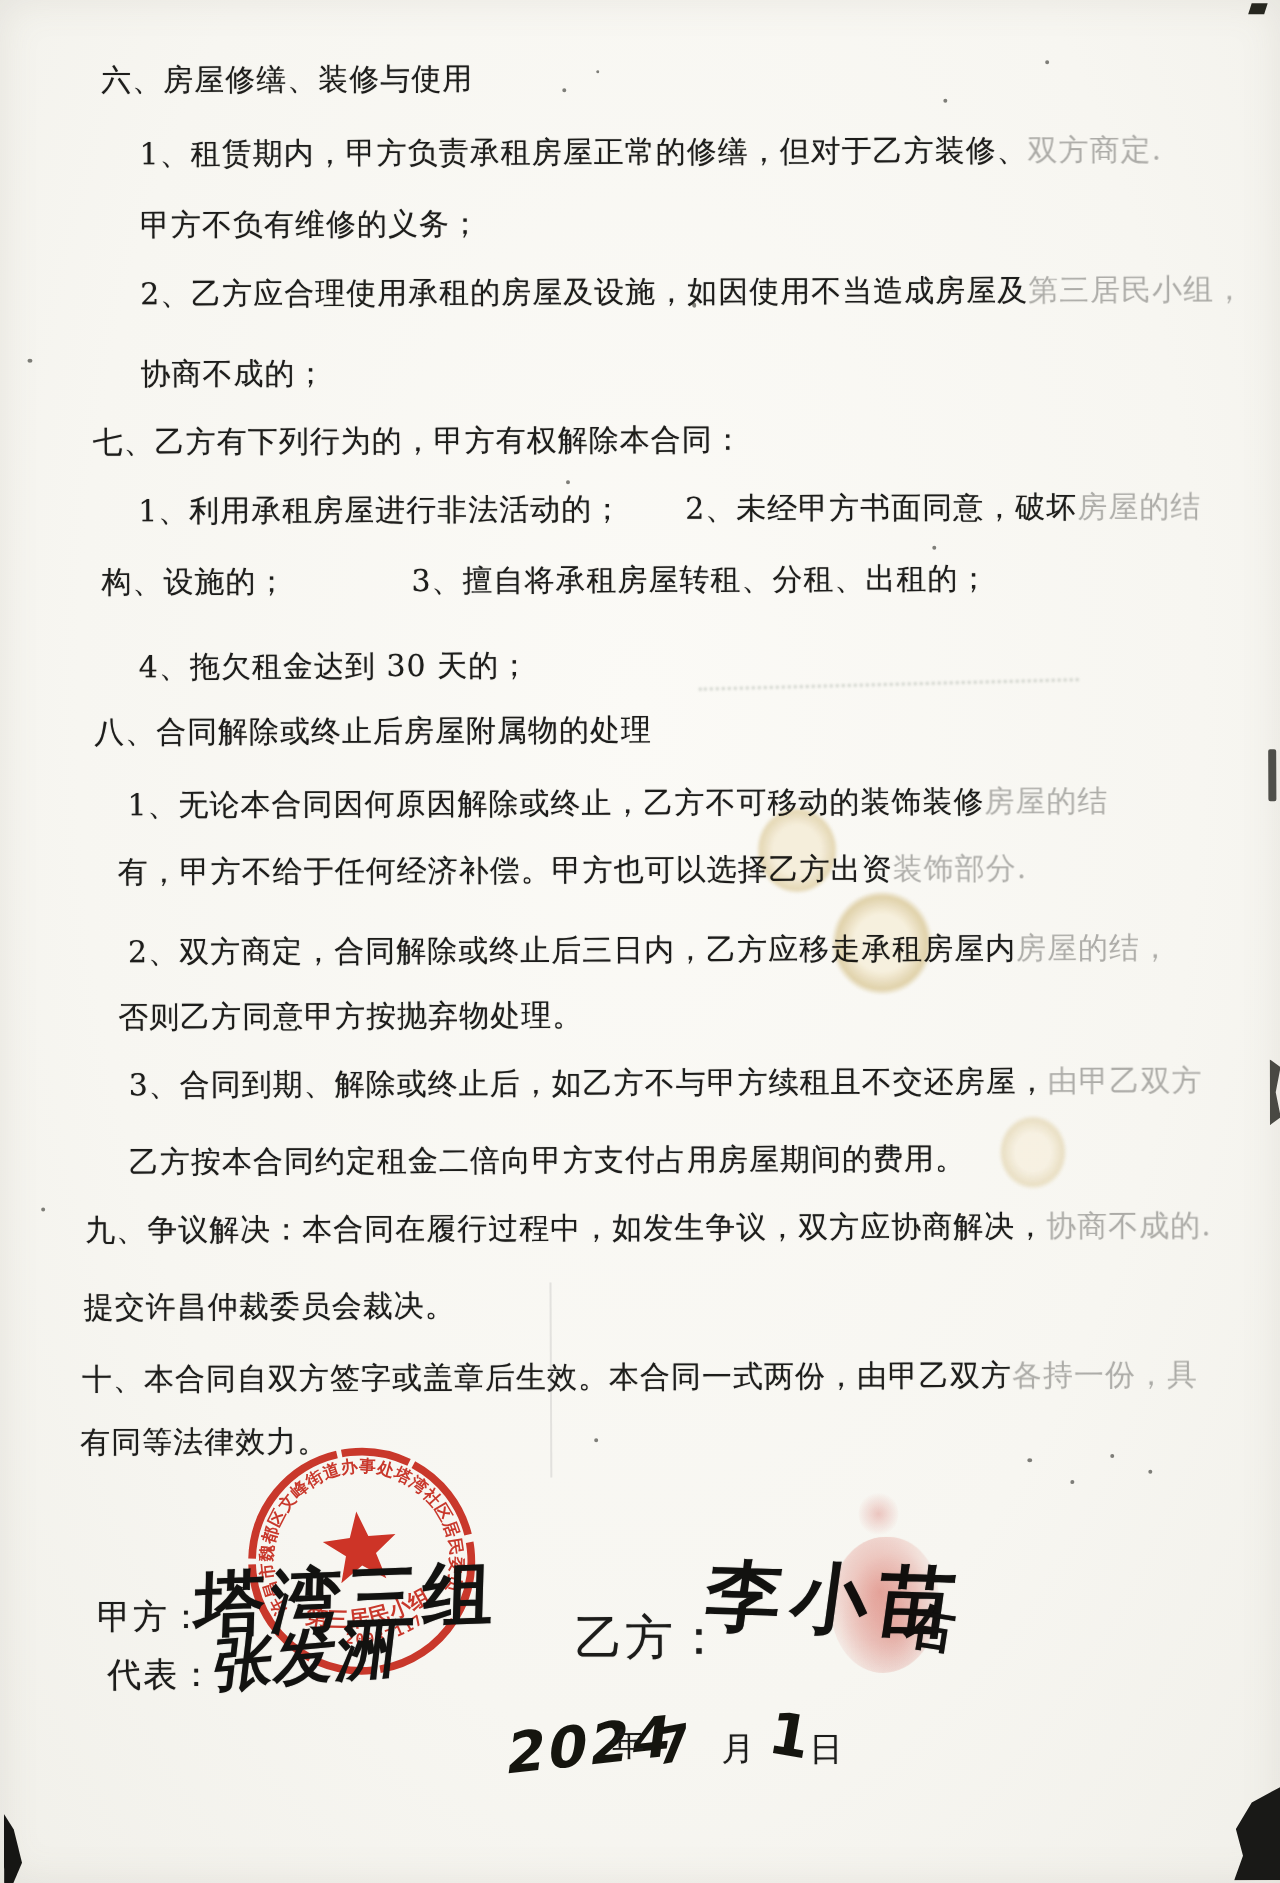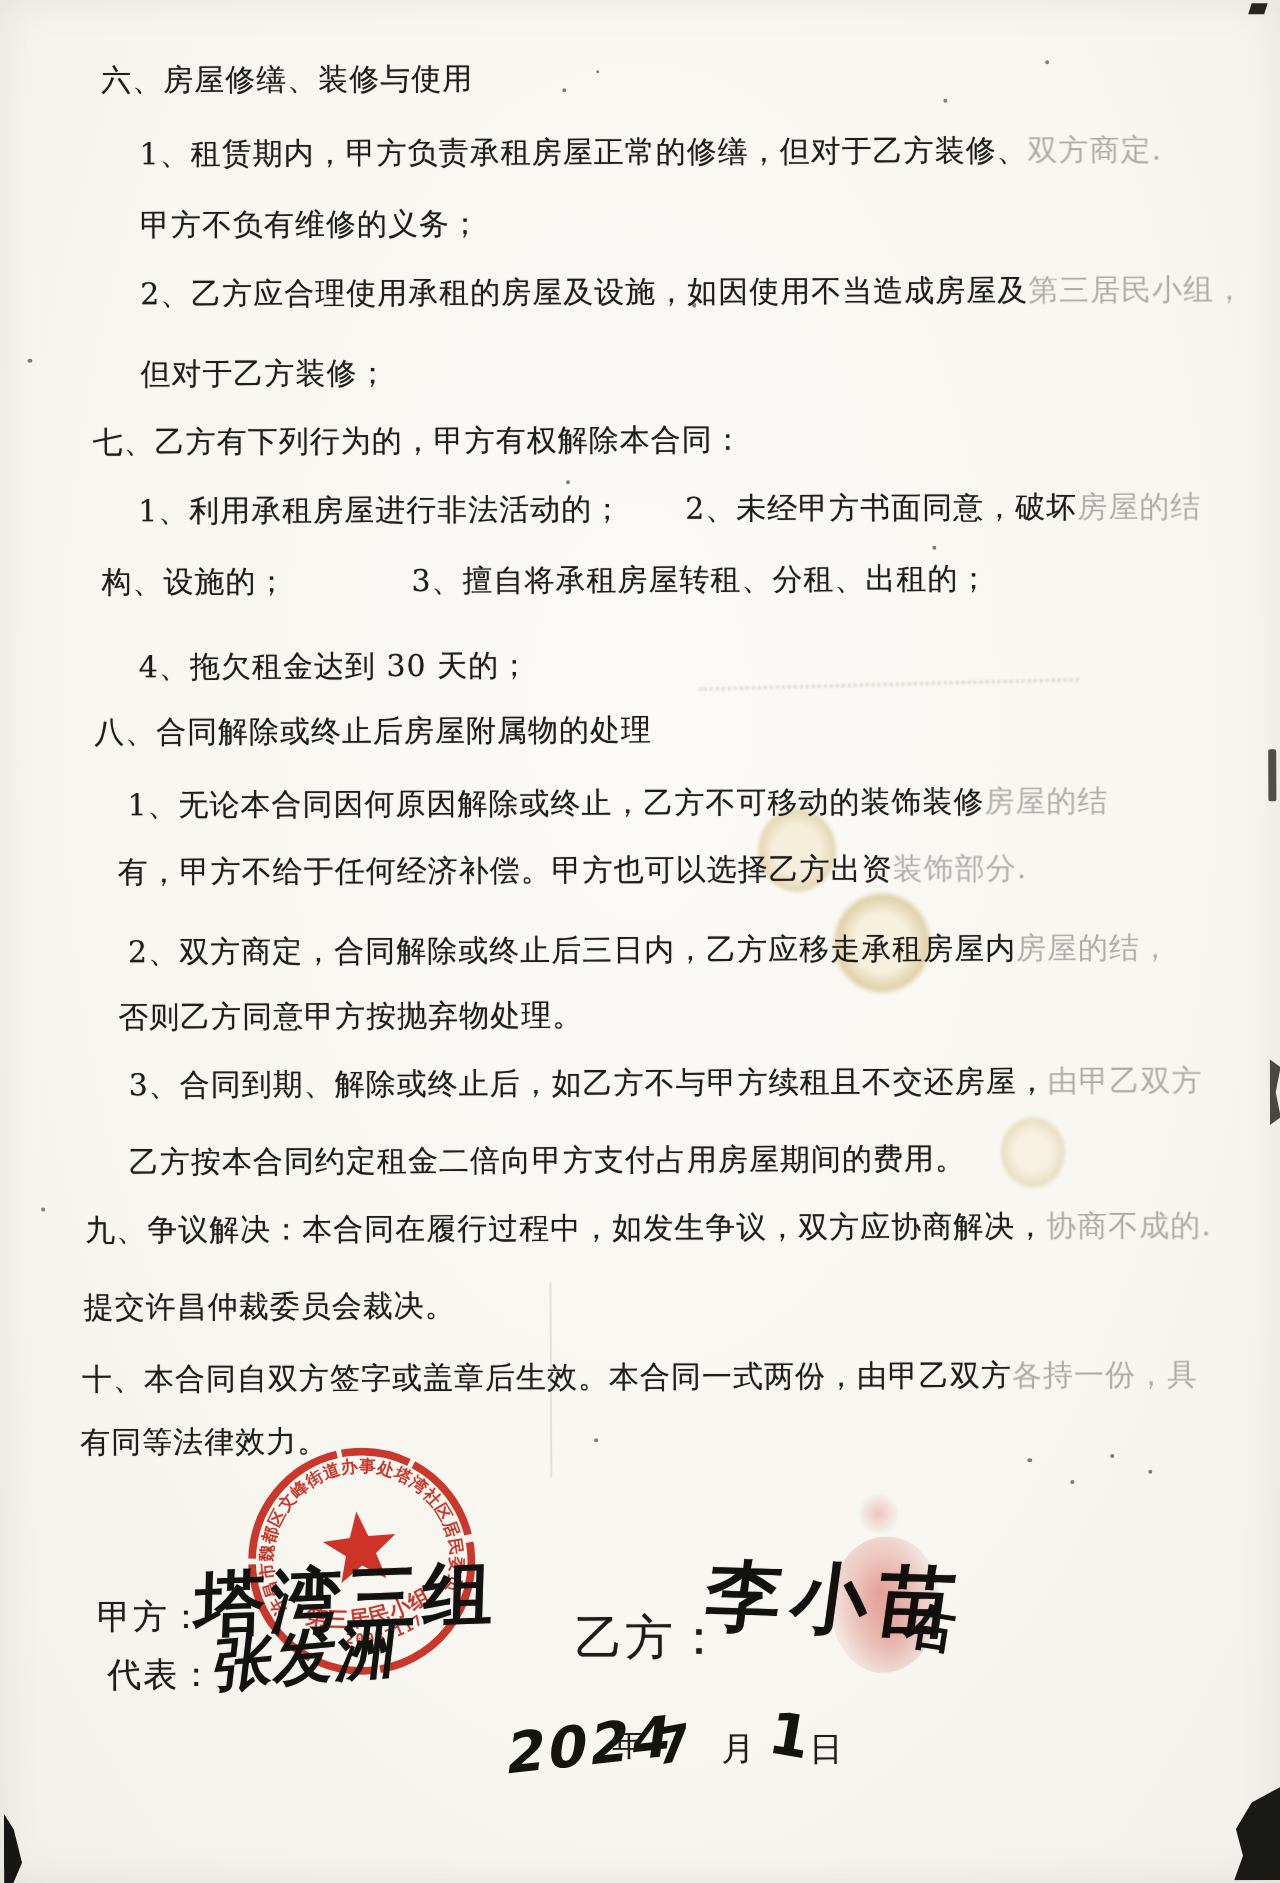--- a/index.html
+++ b/index.html
@@ -129,21 +129,21 @@
 </head>
 <body>
 
 <div class="page">
   <div class="content">
 
     <div class="line l1"><span>六、房屋修缮、装修与使用</span><span class="tail"></span></div>
     <div class="line l2"><span>1、租赁期内，甲方负责承租房屋正常的修缮，但对于乙方装修、</span><span class="tail">双方商定.</span></div>
     <div class="line l3"><span>甲方不负有维修的义务；</span><span class="tail"></span></div>
     <div class="line l4"><span>2、乙方应合理使用承租的房屋及设施，如因使用不当造成房屋及</span><span class="tail">第三居民小组，</span></div>
-    <div class="line l5"><span>但对于乙方装修；</span><span class="tail"></span></div>
+    <div class="line l5"><span>协商不成的；</span><span class="tail"></span></div>
     <div class="line l6"><span>七、乙方有下列行为的，甲方有权解除本合同：</span><span class="tail"></span></div>
     <div class="line l7"><span>1、利用承租房屋进行非法活动的；　　2、未经甲方书面同意，破坏</span><span class="tail">房屋的结</span></div>
     <div class="line l8"><span>构、设施的；　　　　3、擅自将承租房屋转租、分租、出租的；</span><span class="tail"></span></div>
     <div class="line l9"><span>4、拖欠租金达到 30 天的；</span><span class="tail"></span></div>
     <div class="line l10"><span>八、合同解除或终止后房屋附属物的处理</span><span class="tail"></span></div>
     <div class="line l11"><span>1、无论本合同因何原因解除或终止，乙方不可移动的装饰装修</span><span class="tail">房屋的结</span></div>
     <div class="line l12"><span>有，甲方不给于任何经济补偿。甲方也可以选择乙方出资</span><span class="tail">装饰部分.</span></div>
     <div class="line l13"><span>2、双方商定，合同解除或终止后三日内，乙方应移走承租房屋内</span><span class="tail">房屋的结，</span></div>
     <div class="line l14"><span>否则乙方同意甲方按抛弃物处理。</span><span class="tail"></span></div>
     <div class="line l15"><span>3、合同到期、解除或终止后，如乙方不与甲方续租且不交还房屋，</span><span class="tail">由甲乙双方</span></div>

